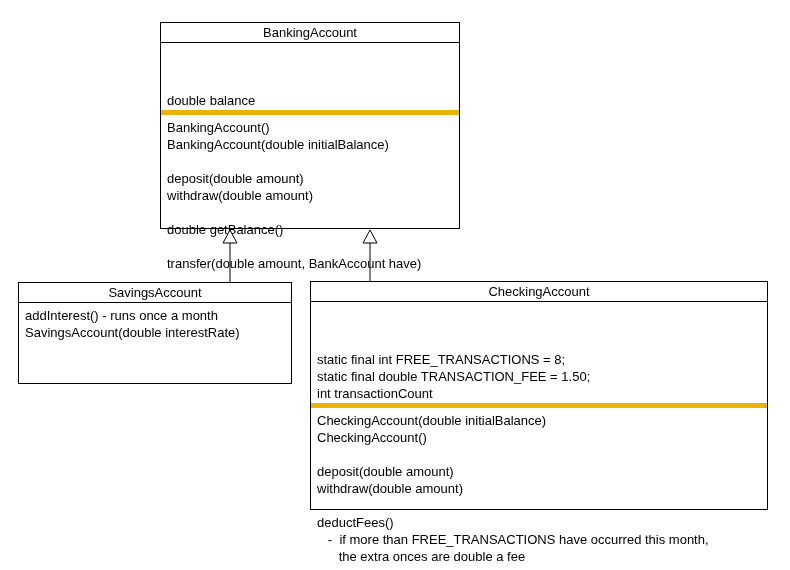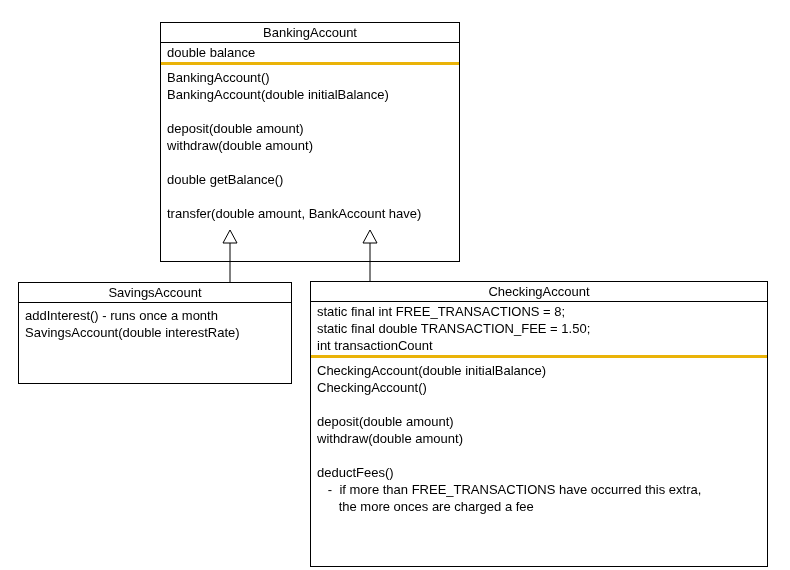--- a/index.html
+++ b/index.html
@@ -19,39 +19,40 @@
     background: #ffffff;
   }
   .uml-title {
     border-bottom: 1px solid #000000;
     text-align: center;
     line-height: 17px;
     padding: 1px 4px;
     white-space: pre;
   }
   .uml-attrs {
-    border-bottom: 3px solid #eab308;
+    border-bottom: 5px solid #eab308;
     padding: 1px 6px;
+    margin-top: 48px;
   }
   .uml-methods {
     padding: 4px 6px 0 6px;
   }
   .line {
     white-space: pre;
     line-height: 17px;
     min-height: 17px;
   }
   svg.inherit-arrow { position: absolute; overflow: visible; display: block; }
 </style>
 </head>
 <body>
 
 <div class="canvas">
 
-  <div class="uml-class" style="left:160px; top:22px; width:300px; height:240px;">
+  <div class="uml-class" style="left:160px; top:22px; width:300px; height:207px;">
     <div class="uml-title">BankingAccount</div>
     <div class="uml-attrs">
         <div class="line">double balance</div>
       </div>
     <div class="uml-methods">
         <div class="line">BankingAccount()</div>
         <div class="line">BankingAccount(double initialBalance)</div>
         <div class="line"></div>
         <div class="line">deposit(double amount)</div>
         <div class="line">withdraw(double amount)</div>
@@ -63,37 +64,37 @@
   </div>
 
   <div class="uml-class" style="left:18px; top:282px; width:274px; height:102px;">
     <div class="uml-title">SavingsAccount</div>
     <div class="uml-methods">
         <div class="line">addInterest() - runs once a month</div>
         <div class="line">SavingsAccount(double interestRate)</div>
       </div>
   </div>
 
-  <div class="uml-class" style="left:310px; top:281px; width:458px; height:286px;">
+  <div class="uml-class" style="left:310px; top:281px; width:458px; height:229px;">
     <div class="uml-title">CheckingAccount</div>
     <div class="uml-attrs">
         <div class="line">static final int FREE_TRANSACTIONS = 8;</div>
         <div class="line">static final double TRANSACTION_FEE = 1.50;</div>
         <div class="line">int transactionCount</div>
       </div>
     <div class="uml-methods">
         <div class="line">CheckingAccount(double initialBalance)</div>
         <div class="line">CheckingAccount()</div>
         <div class="line"></div>
         <div class="line">deposit(double amount)</div>
         <div class="line">withdraw(double amount)</div>
         <div class="line"></div>
         <div class="line">deductFees()</div>
-        <div class="line">   -  if more than FREE_TRANSACTIONS have occurred this extra,</div>
-        <div class="line">      the more onces are charged a fee</div>
+        <div class="line">   -  if more than FREE_TRANSACTIONS have occurred this month,</div>
+        <div class="line">      the extra onces are double a fee</div>
       </div>
   </div>
 
   <svg class="inherit-arrow" style="left:222px; top:229px;" width="16" height="53">
     <polygon points="8,1 1,14 15,14" fill="#ffffff" stroke="#000000" stroke-width="1"></polygon>
     <line x1="8" y1="14" x2="8" y2="53" stroke="#000000" stroke-width="1"></line>
   </svg>
 
   <svg class="inherit-arrow" style="left:362px; top:229px;" width="16" height="52">
     <polygon points="8,1 1,14 15,14" fill="#ffffff" stroke="#000000" stroke-width="1"></polygon>

